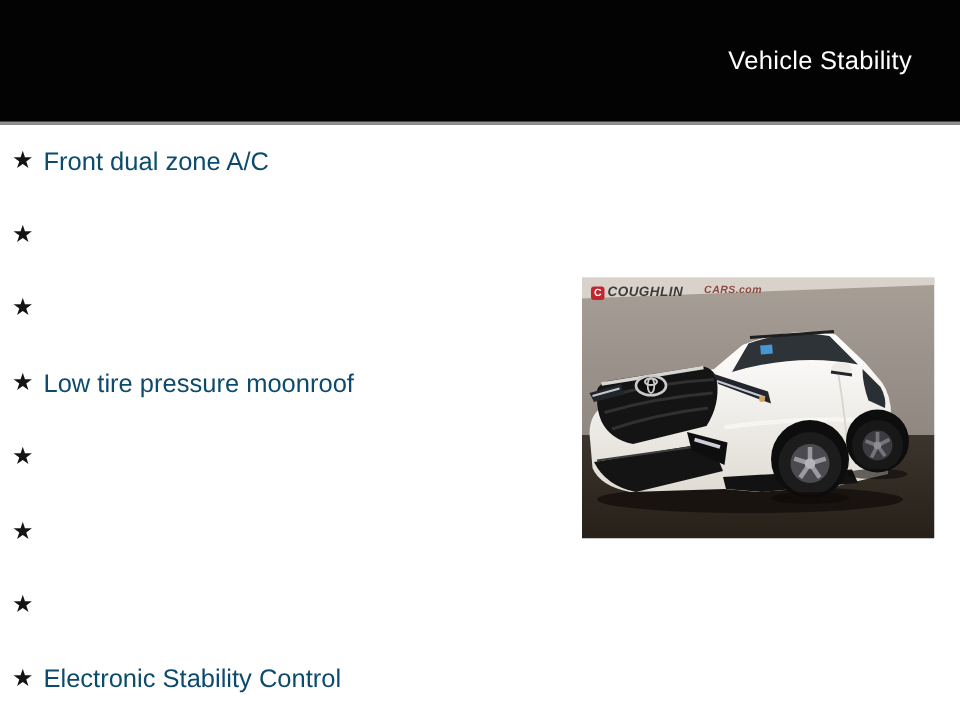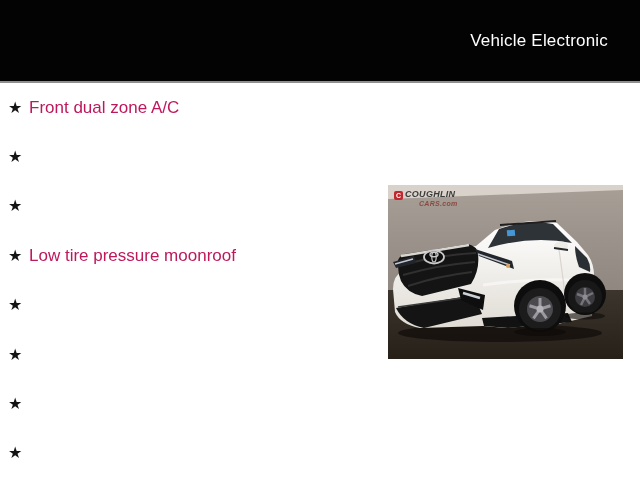--- a/index.html
+++ b/index.html
@@ -22,51 +22,51 @@
     position:absolute;top:83px;left:0;width:380px;margin:0;padding:0;list-style:none;
   }
   .highlights li{
     height:49.4px;display:flex;align-items:center;padding-left:8px;
   }
   .star{
     width:21px;font-size:16px;line-height:1;color:#141414;flex:0 0 21px;
     text-align:left;
   }
   .label{
-    font-size:17px;color:#be185d;line-height:1.2;
+    font-size:17px;color:#0c4a6e;line-height:1.2;
   }
   
   .car-photo{
     position:absolute;left:388px;top:185px;width:235px;height:174px;margin:0;
   }
   .car-photo svg{display:block;width:235px;height:174px;}
   .watermark{
     position:absolute;top:5px;left:6px;display:flex;align-items:flex-start;
   }
   .wm-icon{
     width:9px;height:9px;background:#c1272d;border-radius:2px;margin-top:1px;
     display:flex;align-items:center;justify-content:center;
     color:#ffffff;font-size:7px;font-weight:bold;line-height:1;
   }
-  .wm-text{display:flex;flex-direction:column;margin-left:2px;}
+  .wm-text{display:flex;flex-direction:row;margin-left:2px;}
   .wm-line1{
     font-size:9px;font-weight:bold;font-style:italic;color:#3b3b3b;letter-spacing:.3px;line-height:1.1;
   }
   .wm-line2{
     font-size:7px;font-weight:bold;font-style:italic;color:#8a4a42;letter-spacing:.3px;line-height:1.1;
     margin-left:14px;
   }
 </style>
 </head>
 <body>
 
 <div class="screen">
 
   <div class="header">
-    <div class="header-title">Vehicle Electronic</div>
+    <div class="header-title">Vehicle Stability</div>
   </div>
 
   <ul class="highlights">
     <li>
       <span class="star">★</span>
       <span class="label">Front dual zone A/C</span>
     </li>
     <li>
       <span class="star">★</span>
     </li>
@@ -81,20 +81,21 @@
       <span class="star">★</span>
     </li>
     <li>
       <span class="star">★</span>
     </li>
     <li>
       <span class="star">★</span>
     </li>
     <li>
       <span class="star">★</span>
+      <span class="label">Electronic Stability Control</span>
     </li>
   </ul>
 
   <figure class="car-photo" aria-label="White Toyota Highlander SUV, front three-quarter view, showroom backdrop">
     <svg viewBox="0 0 235 174" preserveAspectRatio="none">
       <defs>
         <linearGradient id="wallG" x1="0" y1="0" x2="0" y2="1">
           <stop offset="0" stop-color="#a89f97"></stop>
             <stop offset="1" stop-color="#8f8780"></stop>
         </linearGradient>

